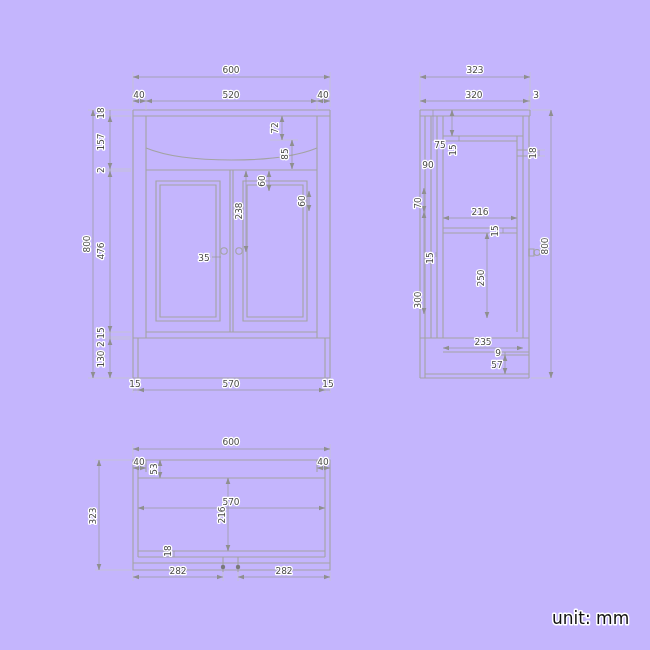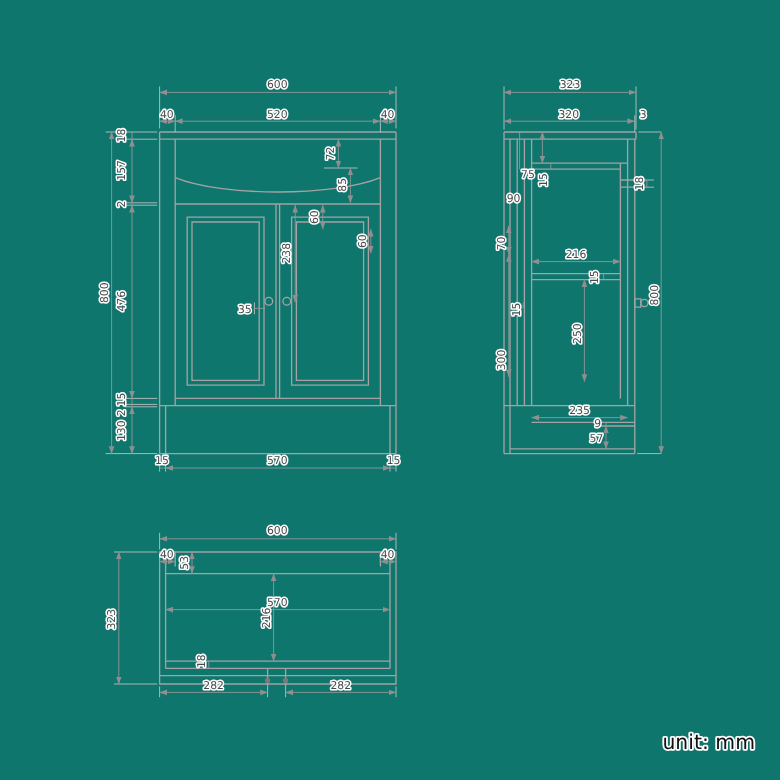--- a/index.html
+++ b/index.html
@@ -1,16 +1,16 @@
 <!DOCTYPE html>
 <html><head>
 <meta charset="utf-8">
 <style>
   html,body{margin:0;padding:0;background:#ffffff;}
-  .page{position:relative;width:650px;height:650px;background:#0f766e;overflow:hidden;
+  .page{position:relative;width:650px;height:650px;background:#c4b5fd;overflow:hidden;
         font-family:"DejaVu Sans", sans-serif;}
   svg{display:block;}
   svg text{font-family:"DejaVu Sans", sans-serif;font-size:9px;fill:#4a4a4a;
            text-anchor:middle;paint-order:stroke fill;stroke:#ffffff;stroke-width:2.5px;
            stroke-linejoin:round;}
   svg text.unit{font-size:17px;fill:#111;text-anchor:start;stroke-width:3px;}
   .obj{stroke:#a3a3a3;stroke-width:1.1;fill:none;}
   .thin{stroke:#c6c6c6;stroke-width:0.7;fill:none;}
   .dim{stroke:#9a9a9a;stroke-width:0.7;fill:none;
        marker-start:url(#arr);marker-end:url(#arr);}

